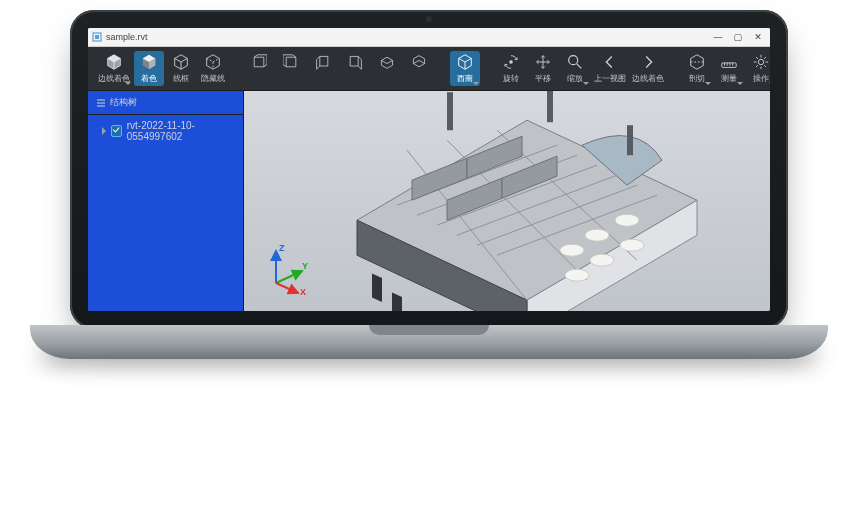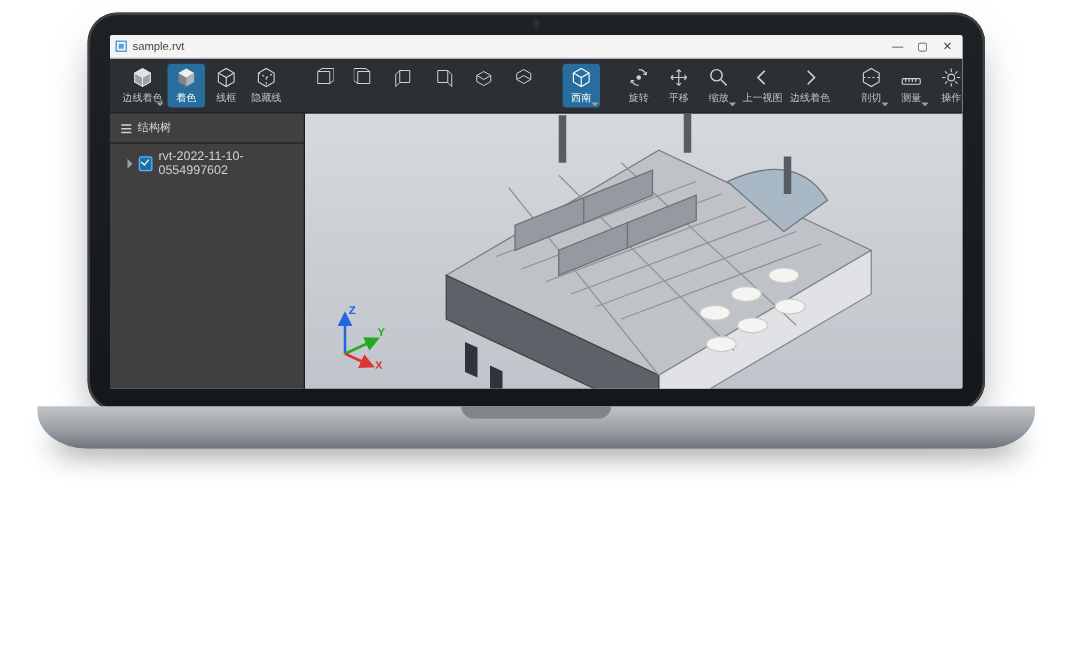--- a/index.html
+++ b/index.html
@@ -62,21 +62,21 @@
   }
   .tool-button.active { background:#276e9e; color:#fff;text-align:center; }
   .tool-button .icon-slot { width:18px; height:18px; display:flex; align-items:center; justify-content:center; color:#cfd2d5; }
   .tool-button.active .icon-slot { color:#fff; }
   .tool-label { font-size:8px; margin-top:2px; white-space:nowrap; }
   .dd-caret { position:absolute; right:1px; bottom:1px; width:0;height:0;border-left:3px solid transparent;border-right:3px solid transparent;border-top:3px solid #9aa0a5; }
 
   
   .workspace { flex:1; display:flex; min-height:0; background:#2a2d31; }
   .tree-panel {
-    width:155px; flex:0 0 155px; background:#404040; border-right:1px solid #1a1c1e;
+    width:155px; flex:0 0 155px; background:#1d4ed8; border-right:1px solid #1a1c1e;
     display:flex; flex-direction:column;
   }
   .tree-header {
     display:flex; align-items:center; gap:4px; padding:5px 8px; font-size:9px; color:#cfd2d5;
     border-bottom:1px solid #1e2124;
   }
   .tree-item {
     display:flex; align-items:center; gap:5px; padding:5px 8px 5px 14px; font-size:10px; cursor:pointer;
     color:#cfd2d5;
   }

